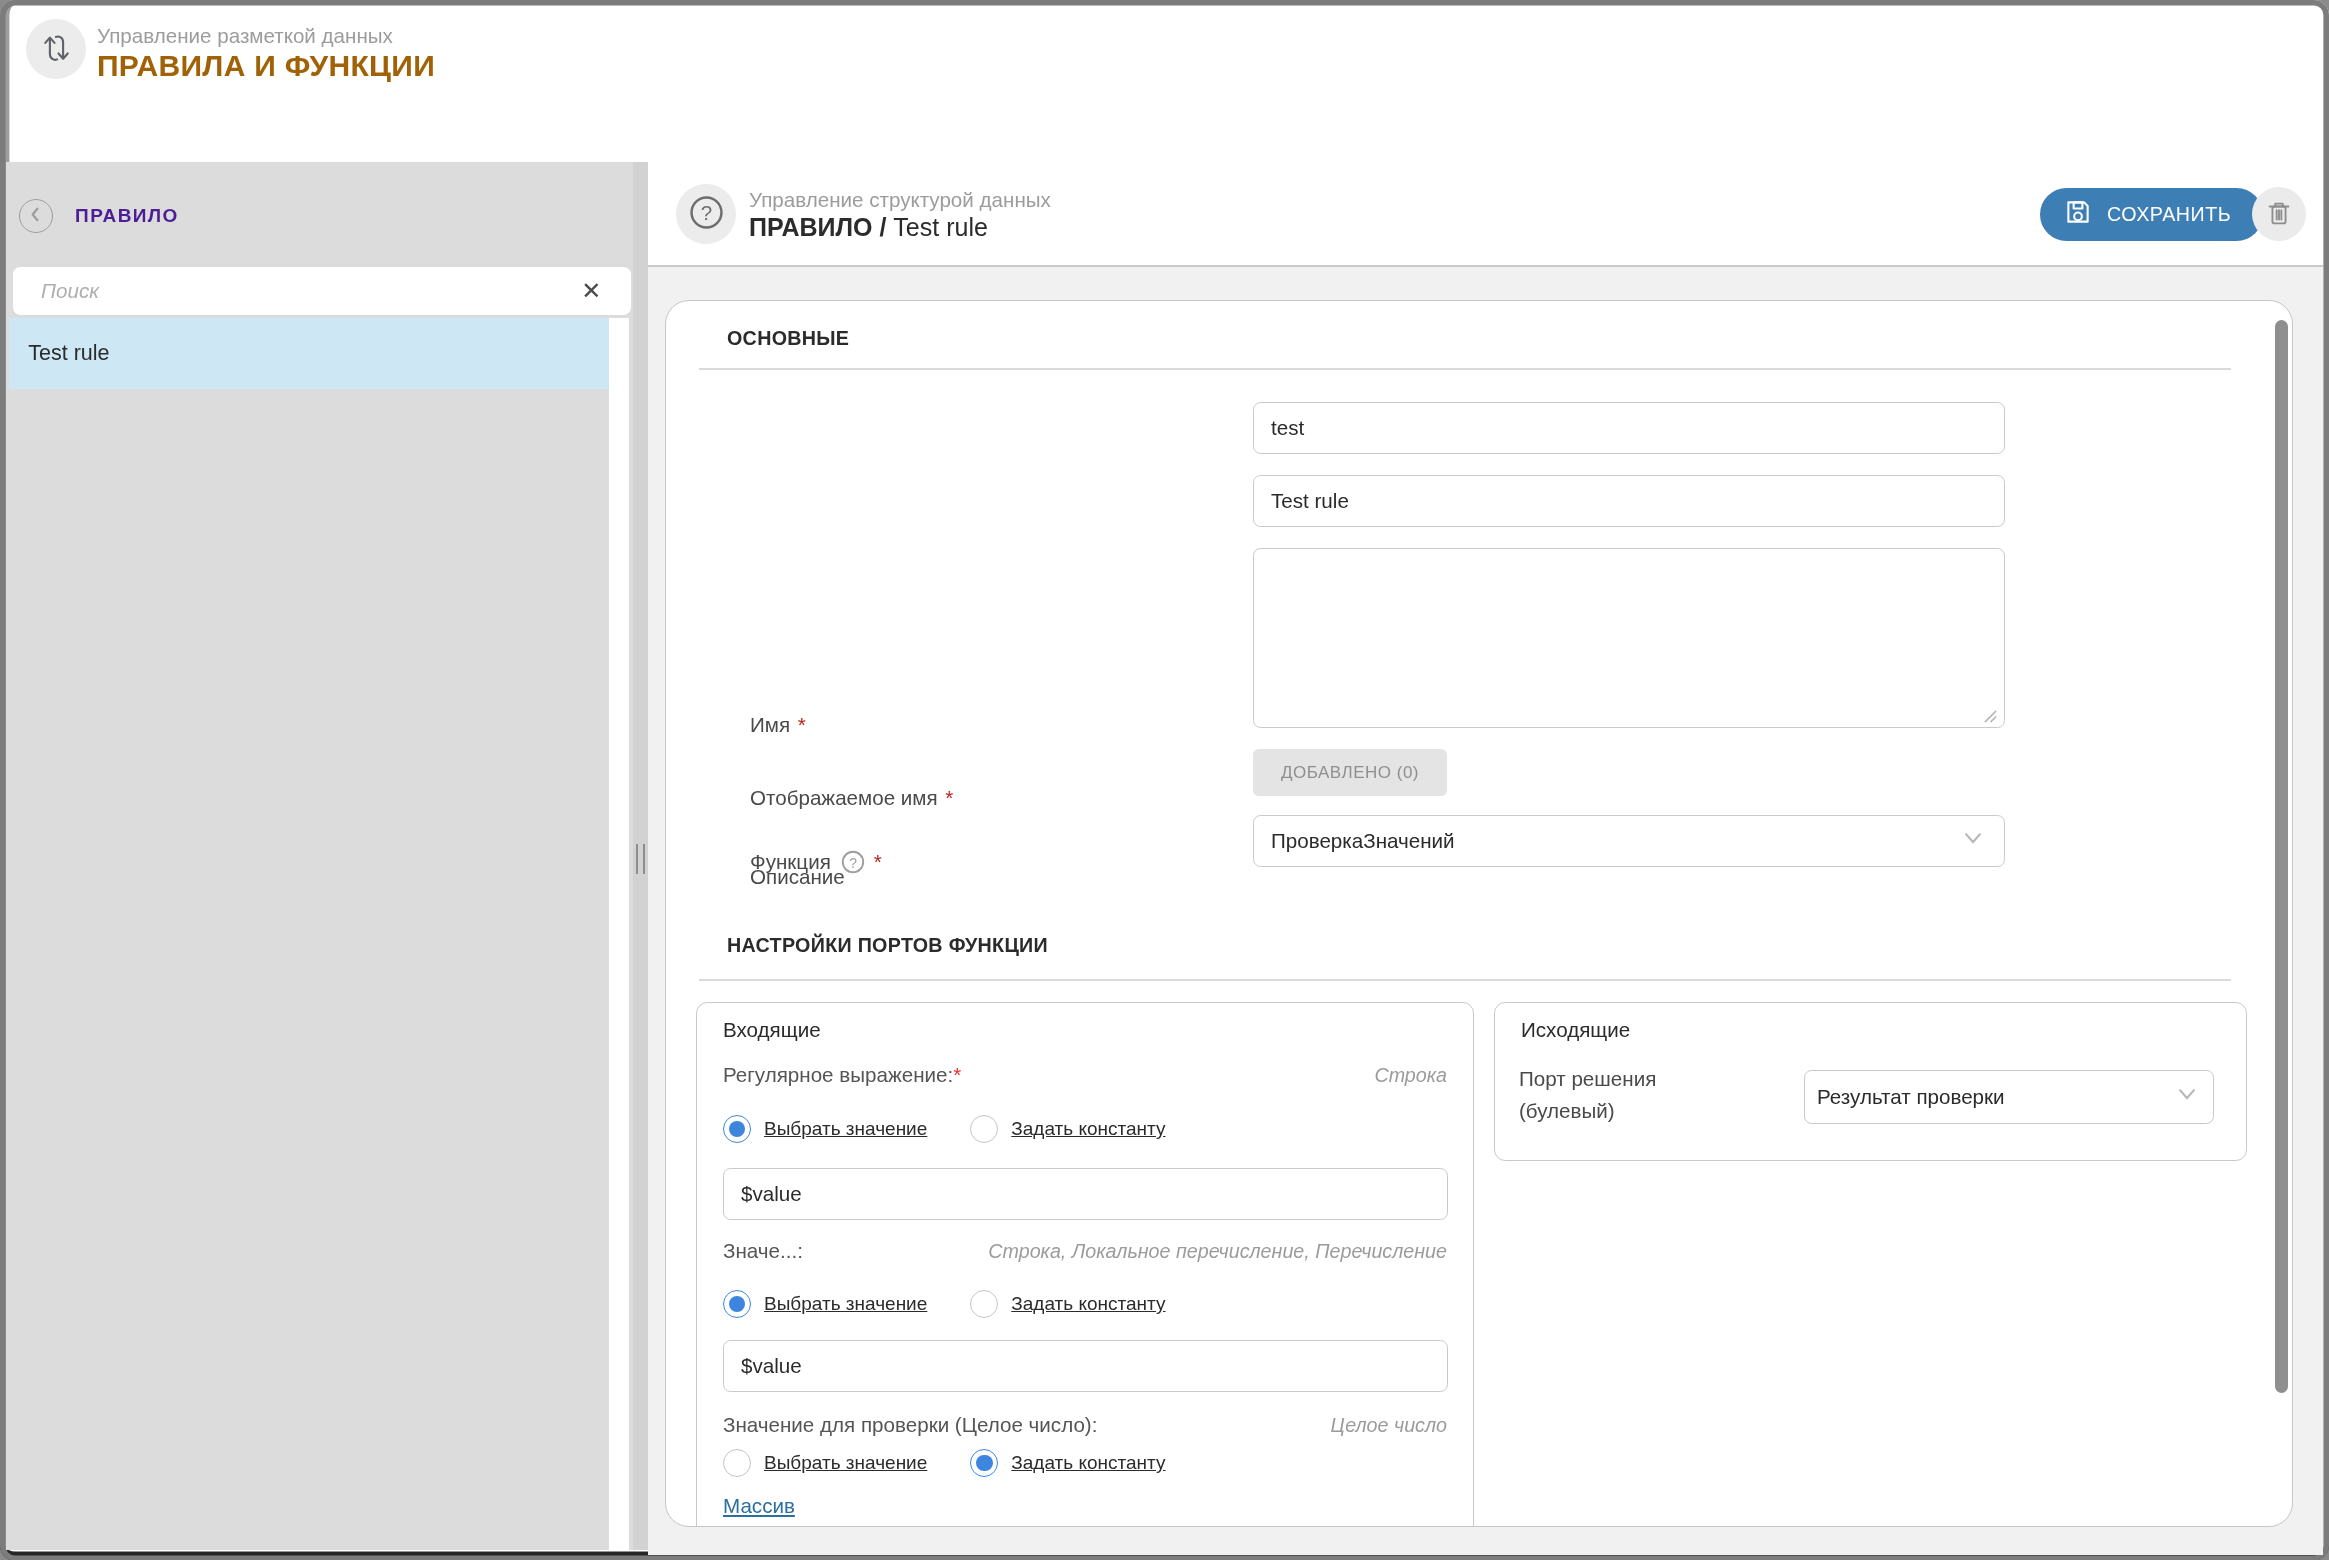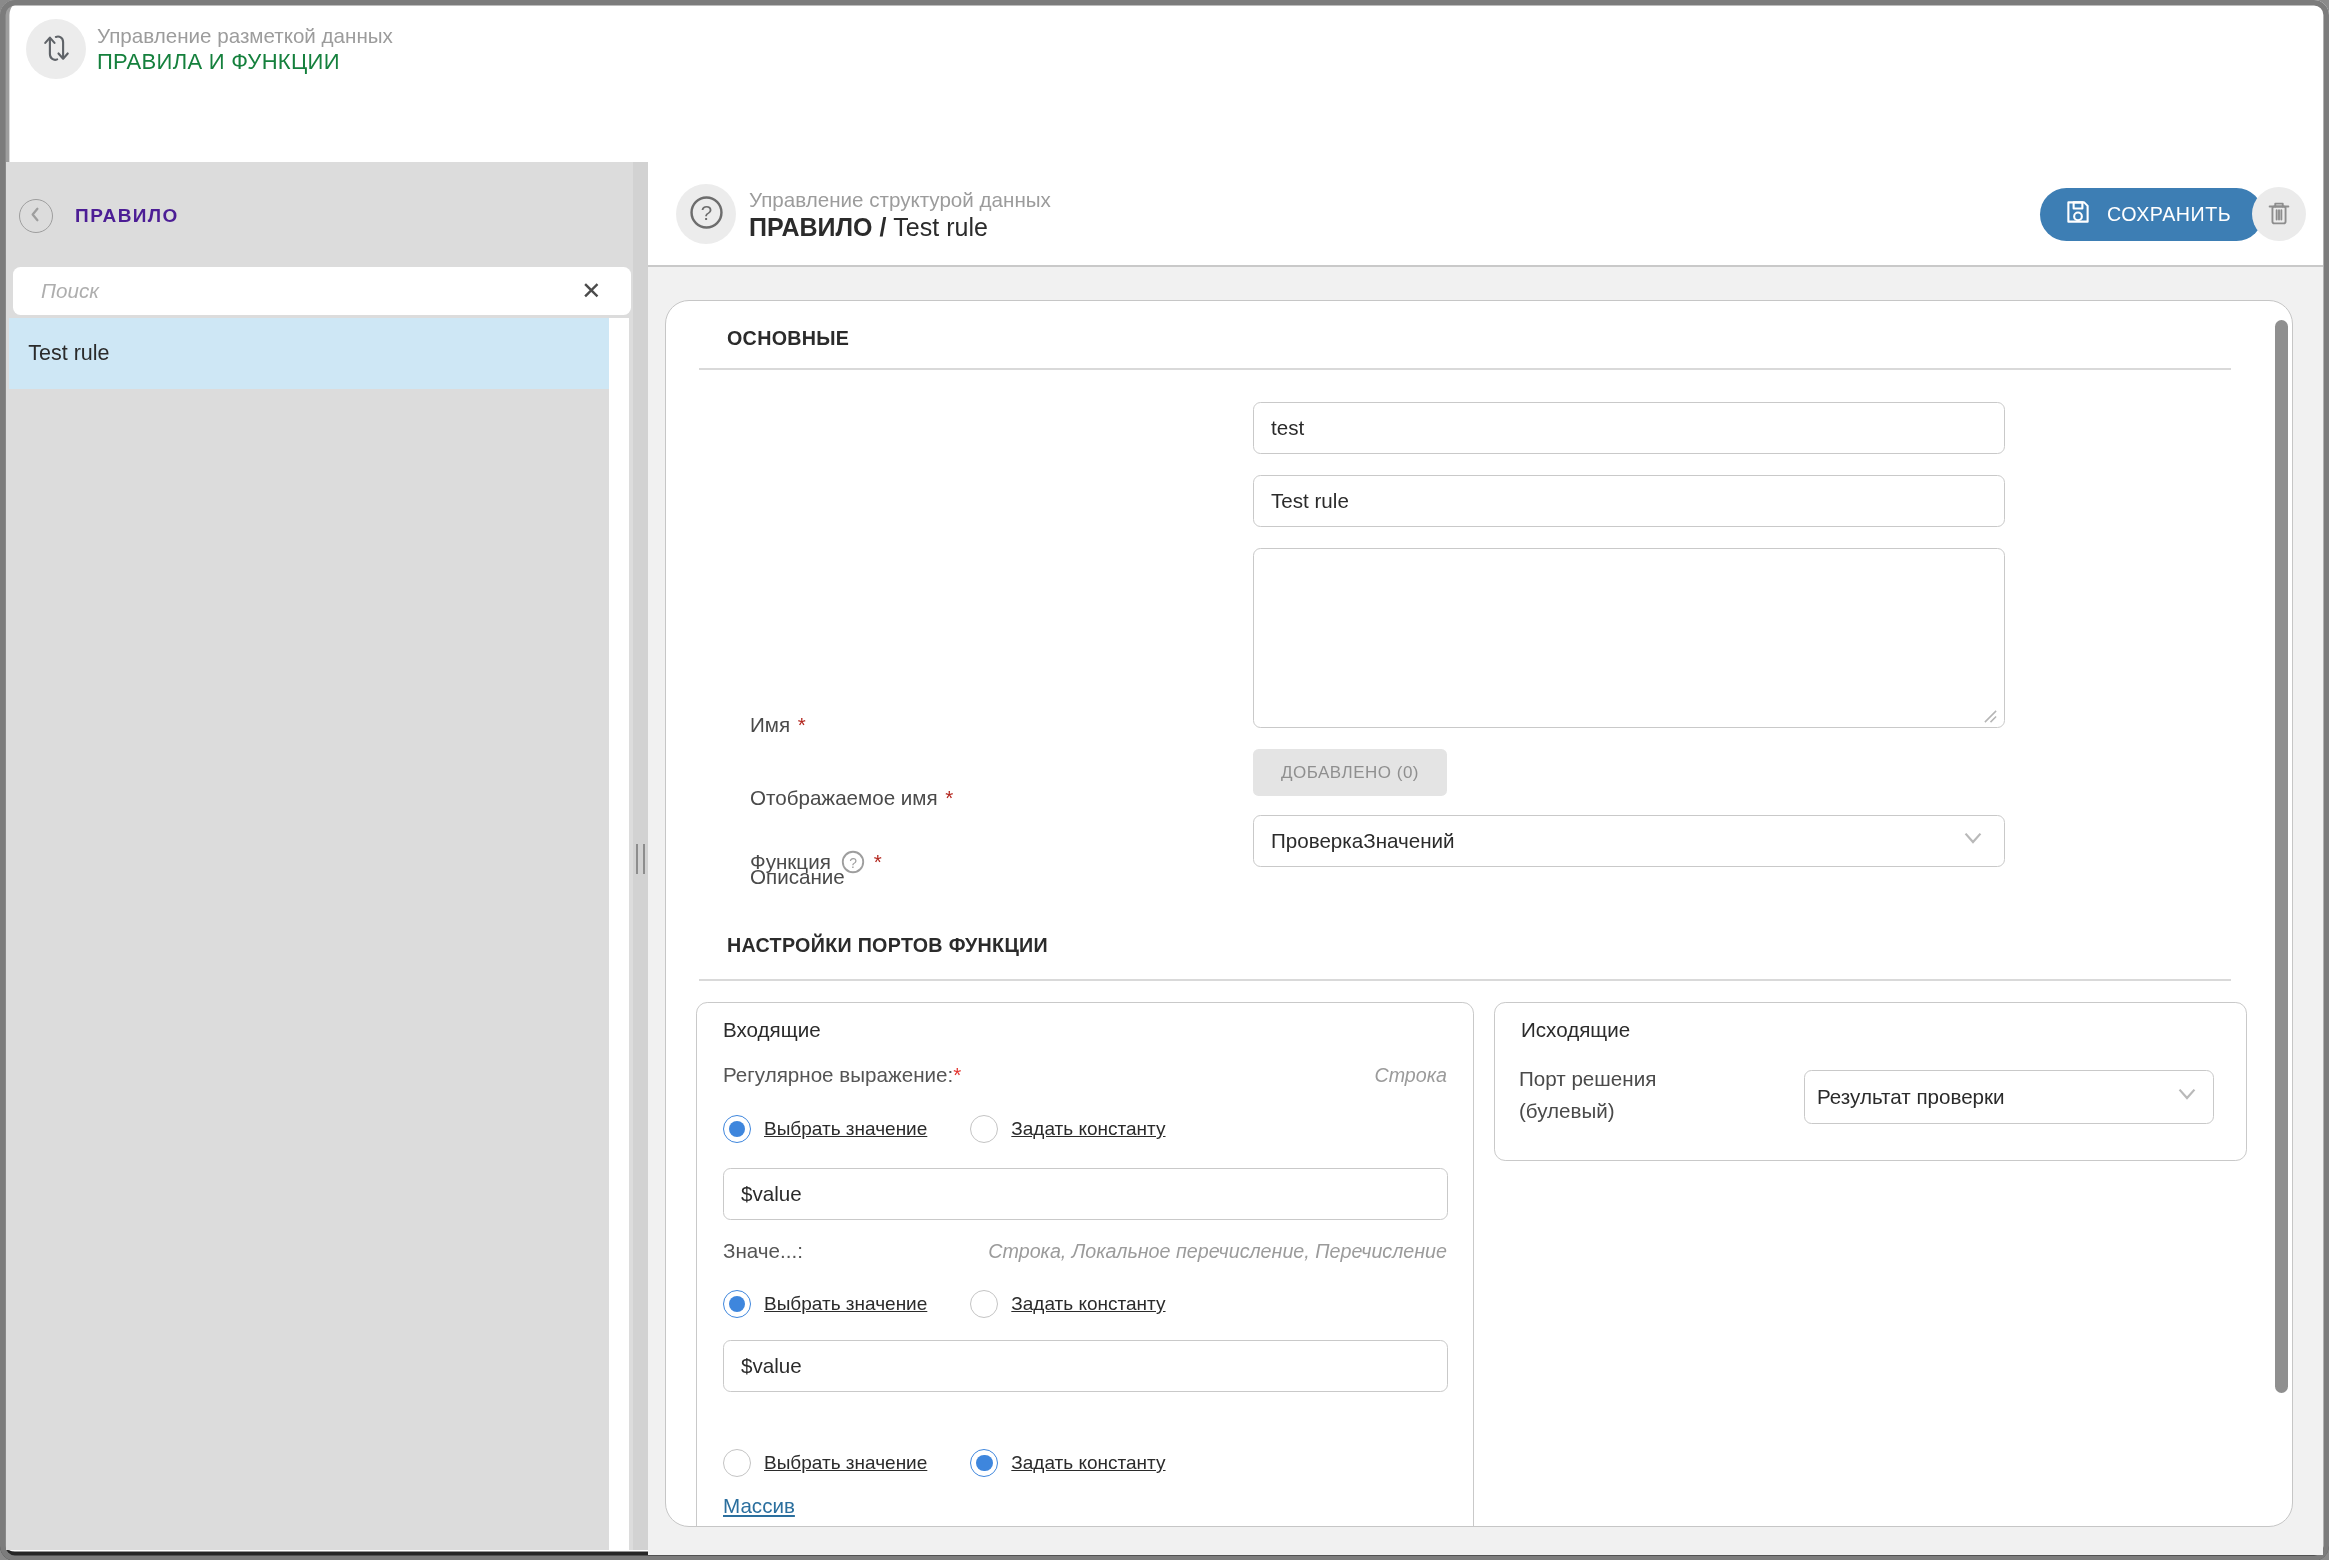--- a/index.html
+++ b/index.html
@@ -4,21 +4,21 @@
 <style>
   html,body{margin:0;padding:0;background:#555;}
   *{box-sizing:border-box;font-family:"Liberation Sans","DejaVu Sans",sans-serif;}
   .stage{position:relative;width:2329px;height:1561px;background:#8a8a8a;}
   .window{position:absolute;inset:0;background:#fff;border-radius:15px;overflow:hidden;
           box-shadow:inset 0 0 0 5.6px #7c7c7c, inset 9.4px 0 0 rgba(40,40,40,.45), inset 0 -9.4px 0 #262626;}
   
   .app-icon{position:absolute;left:26px;top:19px;width:60px;height:60px;border-radius:50%;background:#ececec;
             display:flex;align-items:center;justify-content:center;}
   .app-subtitle{position:absolute;left:97px;top:24px;font-size:20.6px;color:#9c9c9c;}
-  .app-title{position:absolute;left:97px;top:49px;font-size:22px;font-weight:normal;color:#15803d;letter-spacing:0.3px;}
+  .app-title{position:absolute;left:97px;top:49px;font-size:30px;font-weight:bold;color:#a16207;letter-spacing:0.3px;}
   .tabs{position:absolute;left:36px;top:111px;display:flex;gap:41px;}
   .tab{font-size:22.5px;color:#2b2b2b;padding:5.6px 1.9px 15px 1.9px;border-bottom:4.7px solid transparent;cursor:pointer;}
   .tab.active{color:#2b6f9e;border-bottom-color:#2b6f9e;}
   
   .sidebar{position:absolute;left:5.6px;top:162px;width:628px;height:1388px;background:#dcdcdc;}
   .side-head{position:absolute;left:13px;top:37px;display:flex;align-items:center;gap:22.5px;}
   .back-circle{width:34px;height:34px;border-radius:50%;border:1.9px solid #9e9e9e;display:flex;align-items:center;justify-content:center;}
   .side-title{font-size:19px;color:#4c1d95;letter-spacing:1.4px;font-weight:bold;}
   .search-box{position:absolute;left:7.5px;top:105px;width:618px;height:48px;background:#fff;border-radius:7.5px;
               display:flex;align-items:center;padding:0 26px;}
@@ -228,20 +228,24 @@
           <span class="hint">Строка, Локальное перечисление, Перечисление</span>
         </div>
         <div class="radio-row" style="top:287px;">
           <span class="radio checked"></span>
           <span class="radio-lbl">Выбрать значение</span>
           <span class="radio"></span>
           <span class="radio-lbl">Задать константу</span>
         </div>
         <input class="pinput" style="top: 337px;" value="$value">
 
+        <div class="pfield-head" style="top:410px;">
+          <span class="lbl">Значение для проверки (Целое число):</span>
+          <span class="hint">Целое число</span>
+        </div>
         <div class="radio-row" style="top:446px;">
           <span class="radio"></span>
           <span class="radio-lbl">Выбрать значение</span>
           <span class="radio checked"></span>
           <span class="radio-lbl">Задать константу</span>
         </div>
         <a class="arr-link">Массив</a>
       </div>
 
       <div class="panel panel-out">

